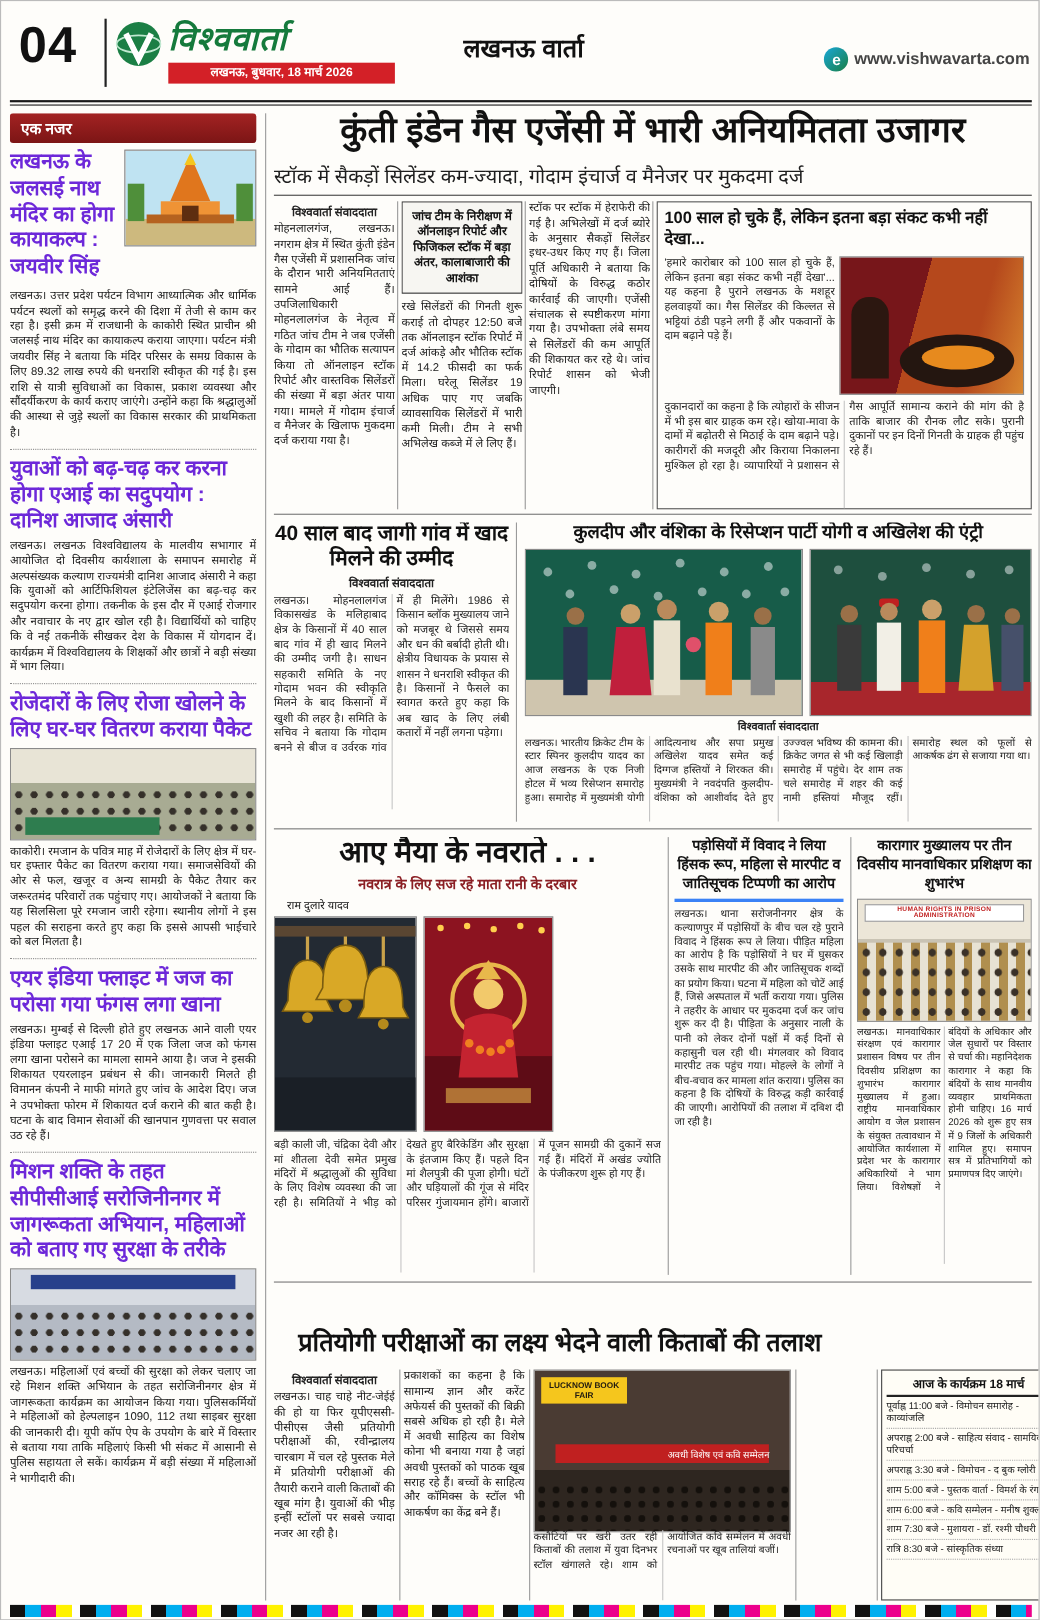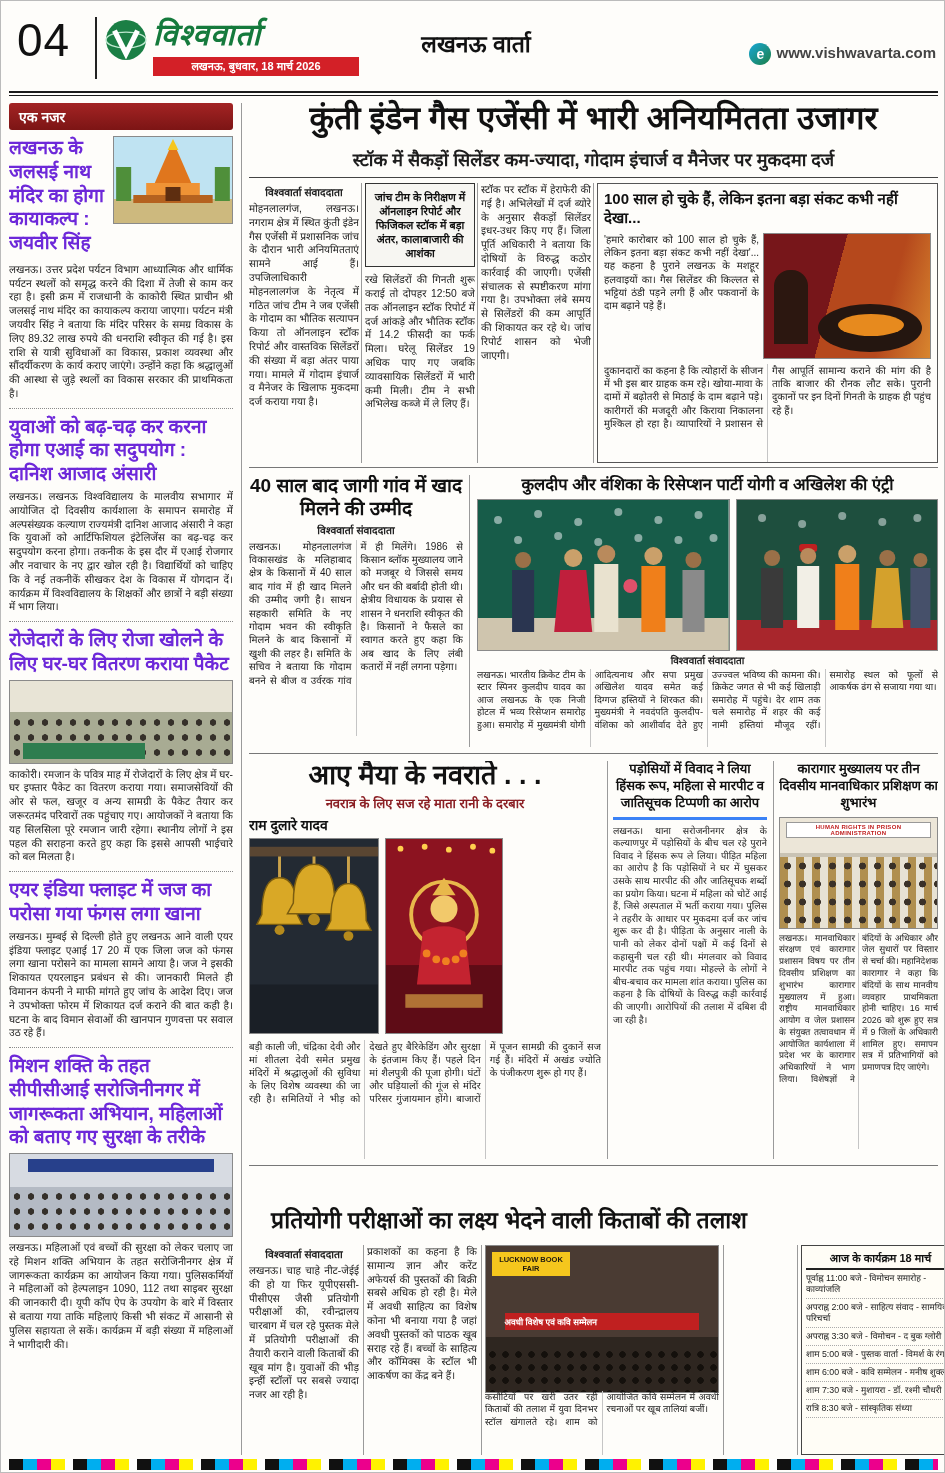--- a/index.html
+++ b/index.html
@@ -11,21 +11,21 @@
   .hr{position:absolute;height:1px;background:#777}
   .body-text{font-size:10.3px;line-height:1.34;text-align:justify;color:#1c1c1c;overflow:hidden}
   .byline{font-weight:bold;text-align:center;font-size:10.5px;color:#222;padding:2px 0 3px}
   .cols2{column-count:2;column-gap:9px;column-rule:1px solid #c5c5c5}
   .cols3{column-count:3;column-gap:9px;column-rule:1px solid #c5c5c5}
   .cols4{column-count:4;column-gap:9px;column-rule:1px solid #c5c5c5}
   .photo{position:relative;overflow:hidden;background:#ddd;border:1px solid #8a8a8a}
   .photo svg{display:block;width:100%;height:100%}
 
   
-  #m-num{left:16px;top:12px;font-size:46px;font-weight:400;letter-spacing:1px}
+  #m-num{left:16px;top:12px;font-size:46px;font-weight:700;letter-spacing:1px}
   #m-sep{left:94px;top:16px;width:2px;height:62px;background:#222}
   #m-logo{left:104px;top:18px;width:42px;height:42px}
   #m-name{left:152px;top:12px;font-size:30px;font-weight:800;color:#157a3c;font-style:italic;letter-spacing:1px}
   #m-date{left:152px;top:56px;width:206px;height:19px;background:#d32027;color:#fff;font-size:11px;font-weight:bold;text-align:center;line-height:19px}
   #m-center{left:340px;top:26px;width:270px;text-align:center;font-size:23px;font-weight:800}
   #m-site{right:8px;top:42px;font-size:15px;font-weight:bold;color:#444}
   .e-icon{display:inline-block;width:22px;height:22px;border-radius:50%;background:linear-gradient(135deg,#18a7d8,#1b7f45);color:#fff;text-align:center;line-height:22px;font-weight:bold;font-size:14px;vertical-align:middle;margin-right:5px}
   #rule-a{left:8px;top:90px;width:929px;height:2px}
   #rule-b{left:8px;top:94px;width:929px;height:1px}
 
@@ -39,21 +39,21 @@
   .temple-photo{width:120px;height:88px;flex:none}
   .lc-photo{height:84px;margin:4px 0}
   .heads{position:absolute;left:0;right:0;bottom:0;height:58%;background-image:radial-gradient(circle 3.4px,#35302a 3px,transparent 3.5px);background-size:14px 15px}
   .roza-photo{background:linear-gradient(#e8e4d6 0 38%,#a8ab93 38% 100%)}
   .roza-table{position:absolute;left:6%;bottom:4px;width:55%;height:16px;background:#2e7d4f}
   .mission-photo{background:linear-gradient(#d7dbe2 0 40%,#b4bac4 40% 100%)}
   .mission-banner{position:absolute;top:5px;left:8%;width:84%;height:13px;background:#27408b}
 
   
   #lead-headline{left:248px;top:100px;width:689px;font-size:32px;font-weight:800;text-align:center;line-height:1.12}
-  #lead-sub{left:248px;top:146px;width:689px;font-size:18px;font-weight:700;text-align:center;color:#1d1d1d}
+  #lead-sub{left:248px;top:146px;width:689px;font-size:18px;font-weight:400;text-align:left;color:#1d1d1d}
   #hr-lead{left:248px;top:176px;width:689px;background:#444}
   .lead-col{top:182px;height:280px;position:absolute;overflow:hidden}
   #lead-c1{left:248px;width:110px}
   #lead-c2{left:364px;width:110px}
   #lead-c3{left:480px;width:110px}
   #vr-l1{left:360px;top:182px;height:280px}
   #vr-l2{left:476px;top:182px;height:280px}
   #vr-l3{left:592px;top:182px;height:280px}
   .lead-box{border:1.5px solid #333;background:#f7f6f2;font-size:10.8px;font-weight:bold;text-align:center;line-height:1.3;padding:6px 4px;margin-bottom:6px}
 
@@ -81,21 +81,21 @@
   #rec-p1{flex:1.25}
   #rec-p2{flex:1}
   #reception .byline{font-size:10px;padding:2px 0}
   #reception .cols4{font-size:9.3px;height:78px}
 
   
   #hr-mid2{left:248px;top:752px;width:689px}
   #navrate{left:248px;top:760px;width:352px;height:398px;overflow:hidden}
   #navrate h2{font-size:27px;font-weight:800;text-align:center;line-height:1.1}
   #navrate .nav-sub{font-size:13px;font-weight:bold;color:#8b1f24;text-align:center;margin-top:3px}
-  #navrate .nav-by{font-size:14px;font-weight:bold;margin:3px 0 4px}
+  #navrate .nav-by{font-size:10px;font-weight:normal;margin:3px 12px 4px}
   .nav-row{display:flex;gap:6px;height:196px}
   .nav-row .nav-text{width:92px;font-size:9.5px;flex:none}
   .bells-photo{width:130px;flex:none}
   .idol-photo{width:118px;flex:none}
   #navrate .cols3{margin-top:6px;font-size:9.8px;height:122px}
   #vr-3a{left:606px;top:760px;height:398px}
   #padosi{left:612px;top:760px;width:154px;height:398px;overflow:hidden}
   #padosi h2{font-size:13px;font-weight:800;line-height:1.3;text-align:center}
   #padosi .body-text{font-size:9.4px;margin-top:5px;border-top:3px solid #3b82f6;padding-top:5px}
   #vr-3b{left:772px;top:760px;height:398px}
@@ -115,21 +115,21 @@
   .bf-col{position:absolute;top:1244px;height:210px;overflow:hidden}
   #bf-c1{left:248px;width:110px}
   #bf-c2{left:366px;width:110px}
   #bf-c3{left:726px;width:66px;font-size:9px}
   #vr-b1{left:362px;top:1244px;height:210px}
   #vr-b2{left:480px;top:1244px;height:210px}
   #vr-b3{left:722px;top:1244px;height:210px}
   #vr-b4{left:796px;top:1244px;height:210px}
   .fair-photo{left:484px;top:1244px;width:234px;height:148px;position:absolute;background:linear-gradient(#4a3b33 0 62%,#2e2620 62% 100%)}
   .fair-sign{position:absolute;top:6px;left:6px;width:78px;background:#f5c61d;color:#201a10;font-size:7.5px;font-weight:800;text-align:center;padding:3px 1px;line-height:1.2}
-  .fair-banner{position:absolute;top:46%;left:8%;width:84%;background:#c02020;color:#fff;font-size:8.5px;font-weight:bold;text-align:left;padding:3px 0}
+  .fair-banner{position:absolute;top:46%;left:8%;width:84%;background:#c02020;color:#fff;font-size:8.5px;font-weight:normal;text-align:right;padding:3px 0}
   .fair-crowd{position:absolute;left:0;right:0;bottom:0;height:30%;background-image:radial-gradient(circle 3.4px,#14100c 3px,transparent 3.5px);background-size:13px 13px}
   #bf-below{left:484px;top:1390px;width:234px;height:64px;position:absolute;overflow:hidden;font-size:9.3px}
   #sched{left:800px;top:1244px;width:159px;height:210px;position:absolute;border:1px solid #444;padding:4px;overflow:hidden;background:#fffdf6}
   #sched .sched-title{font-size:11px;font-weight:800;text-align:center;border-bottom:2px solid #222;padding-bottom:3px}
   .sched-item{font-size:8.8px;line-height:1.25;padding:3px 0;border-bottom:1px dotted #aaa;color:#222}
 
   
   #cmyk{left:8px;top:1458px;width:929px;height:11px;background:repeating-linear-gradient(90deg,#111 0 14px,#00aeef 14px 28px,#ec008c 28px 42px,#fff200 42px 56px,#ffffff 56px 64px)}
 </style>
 </head>

